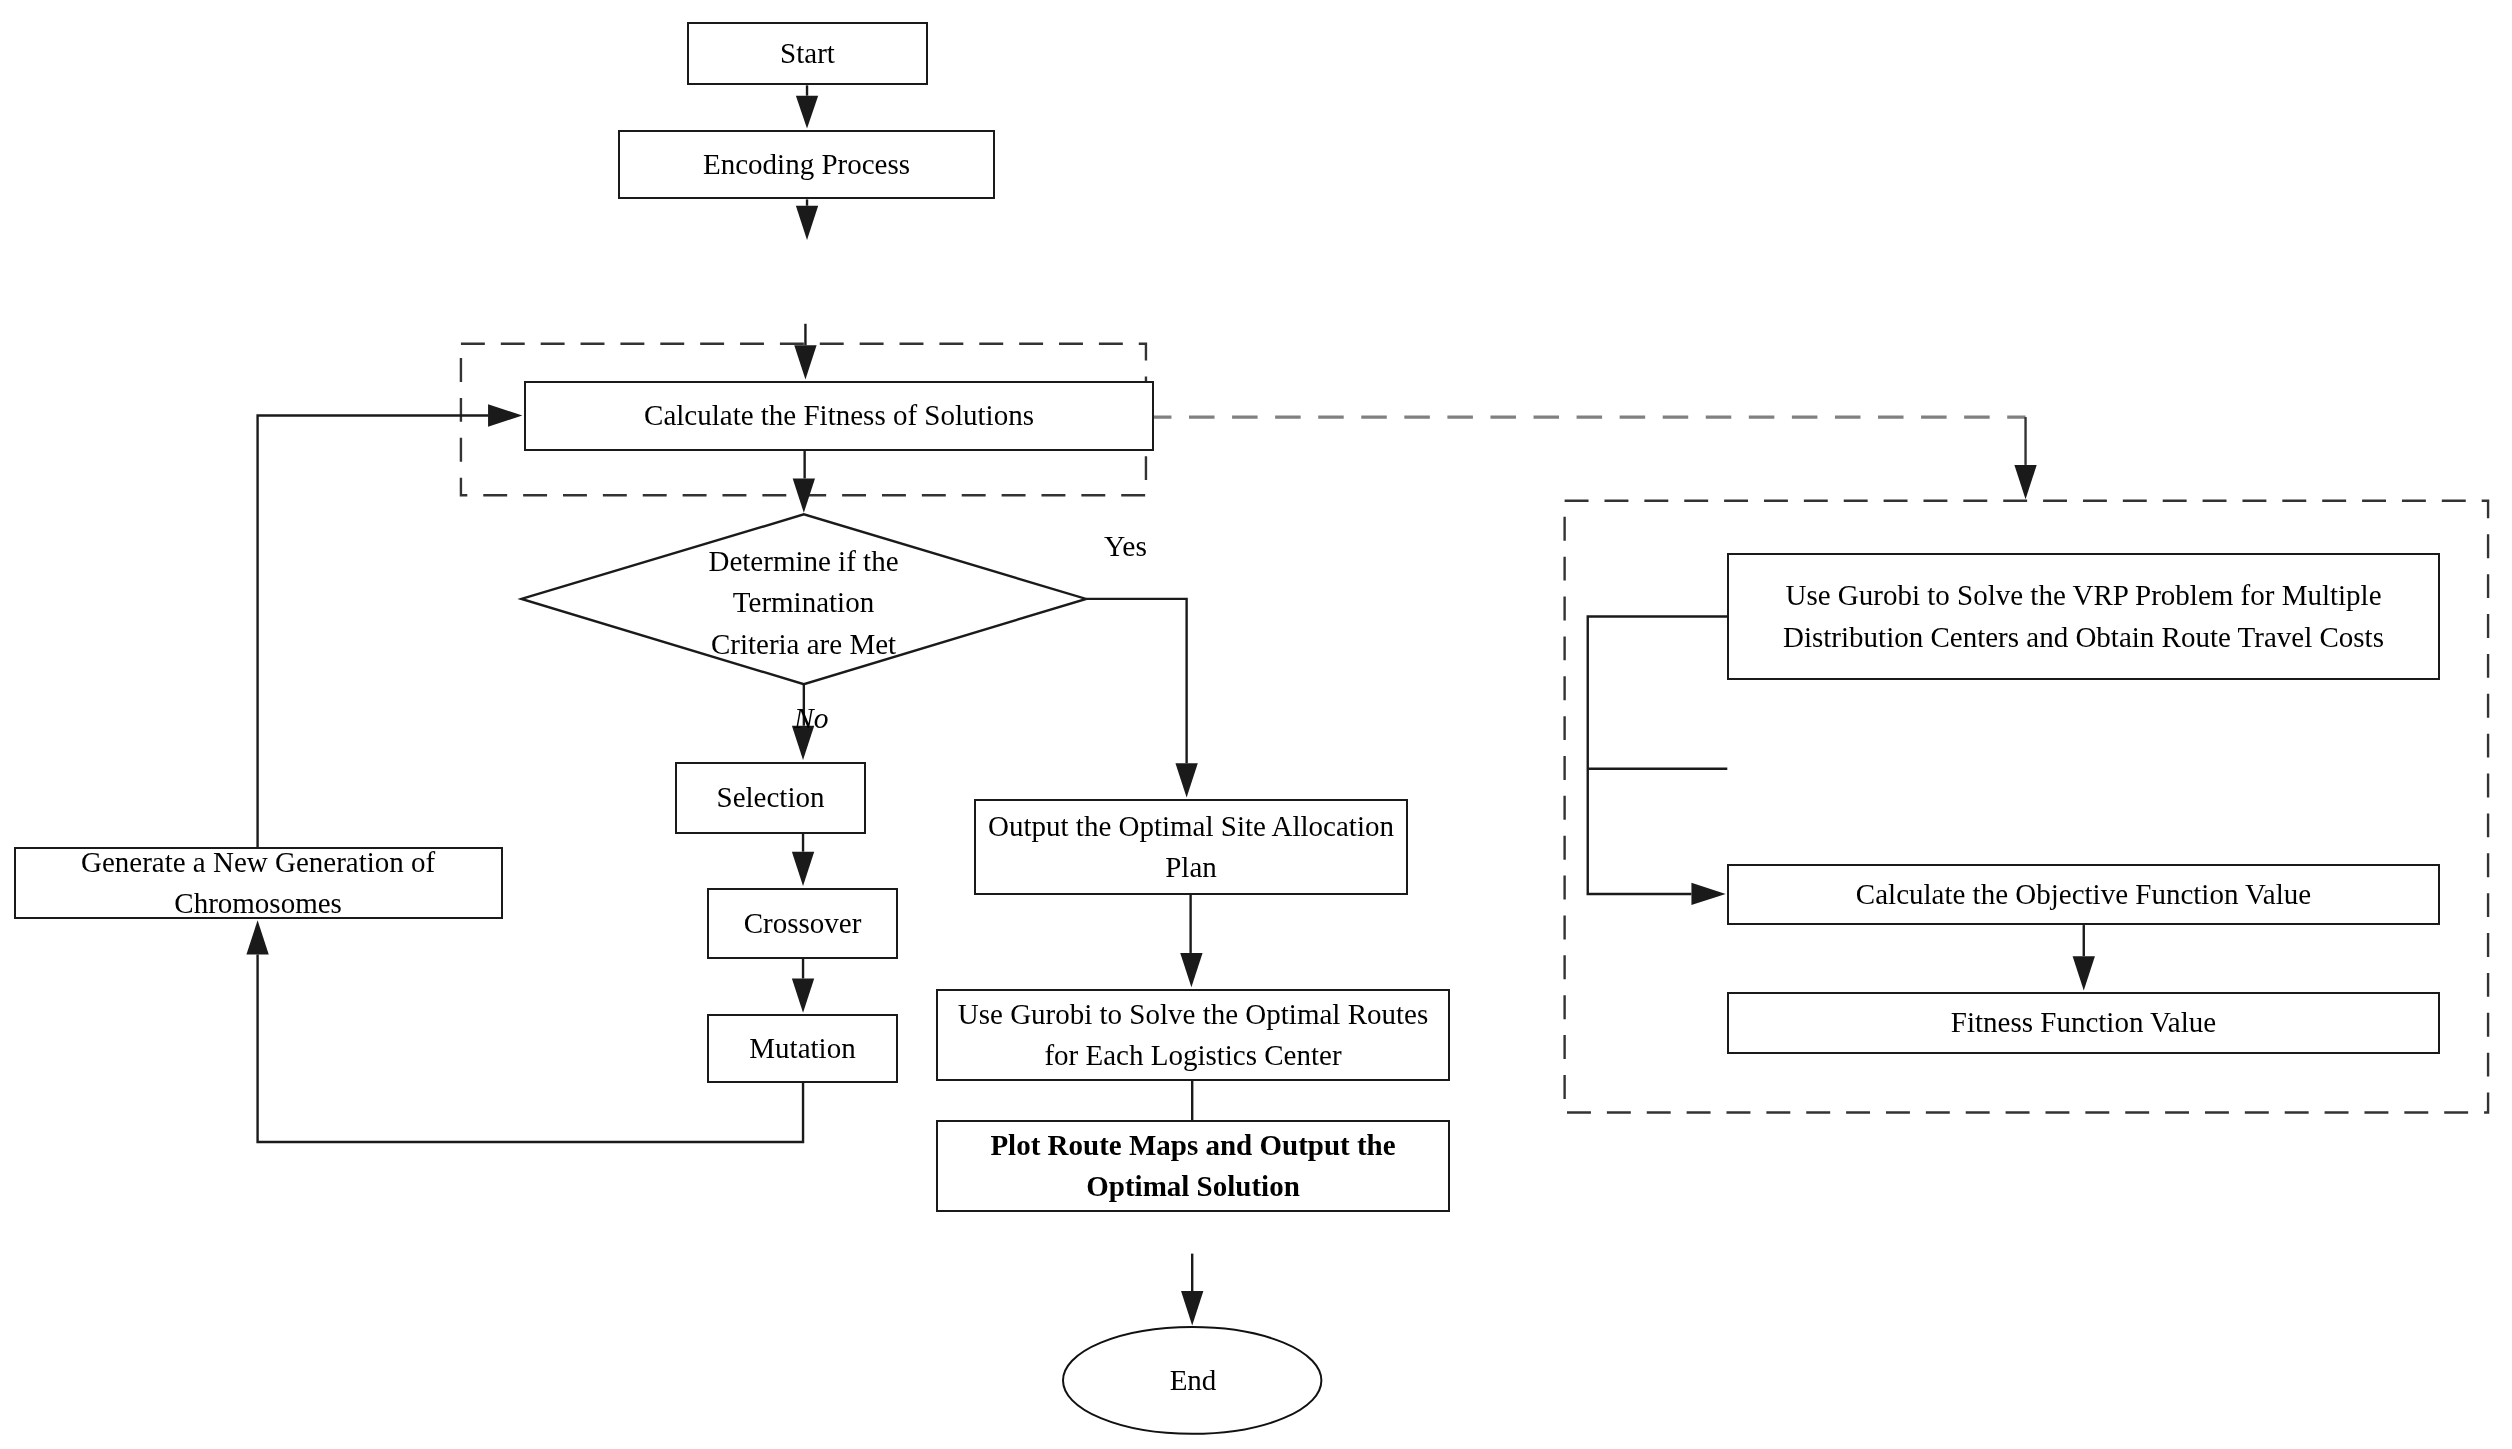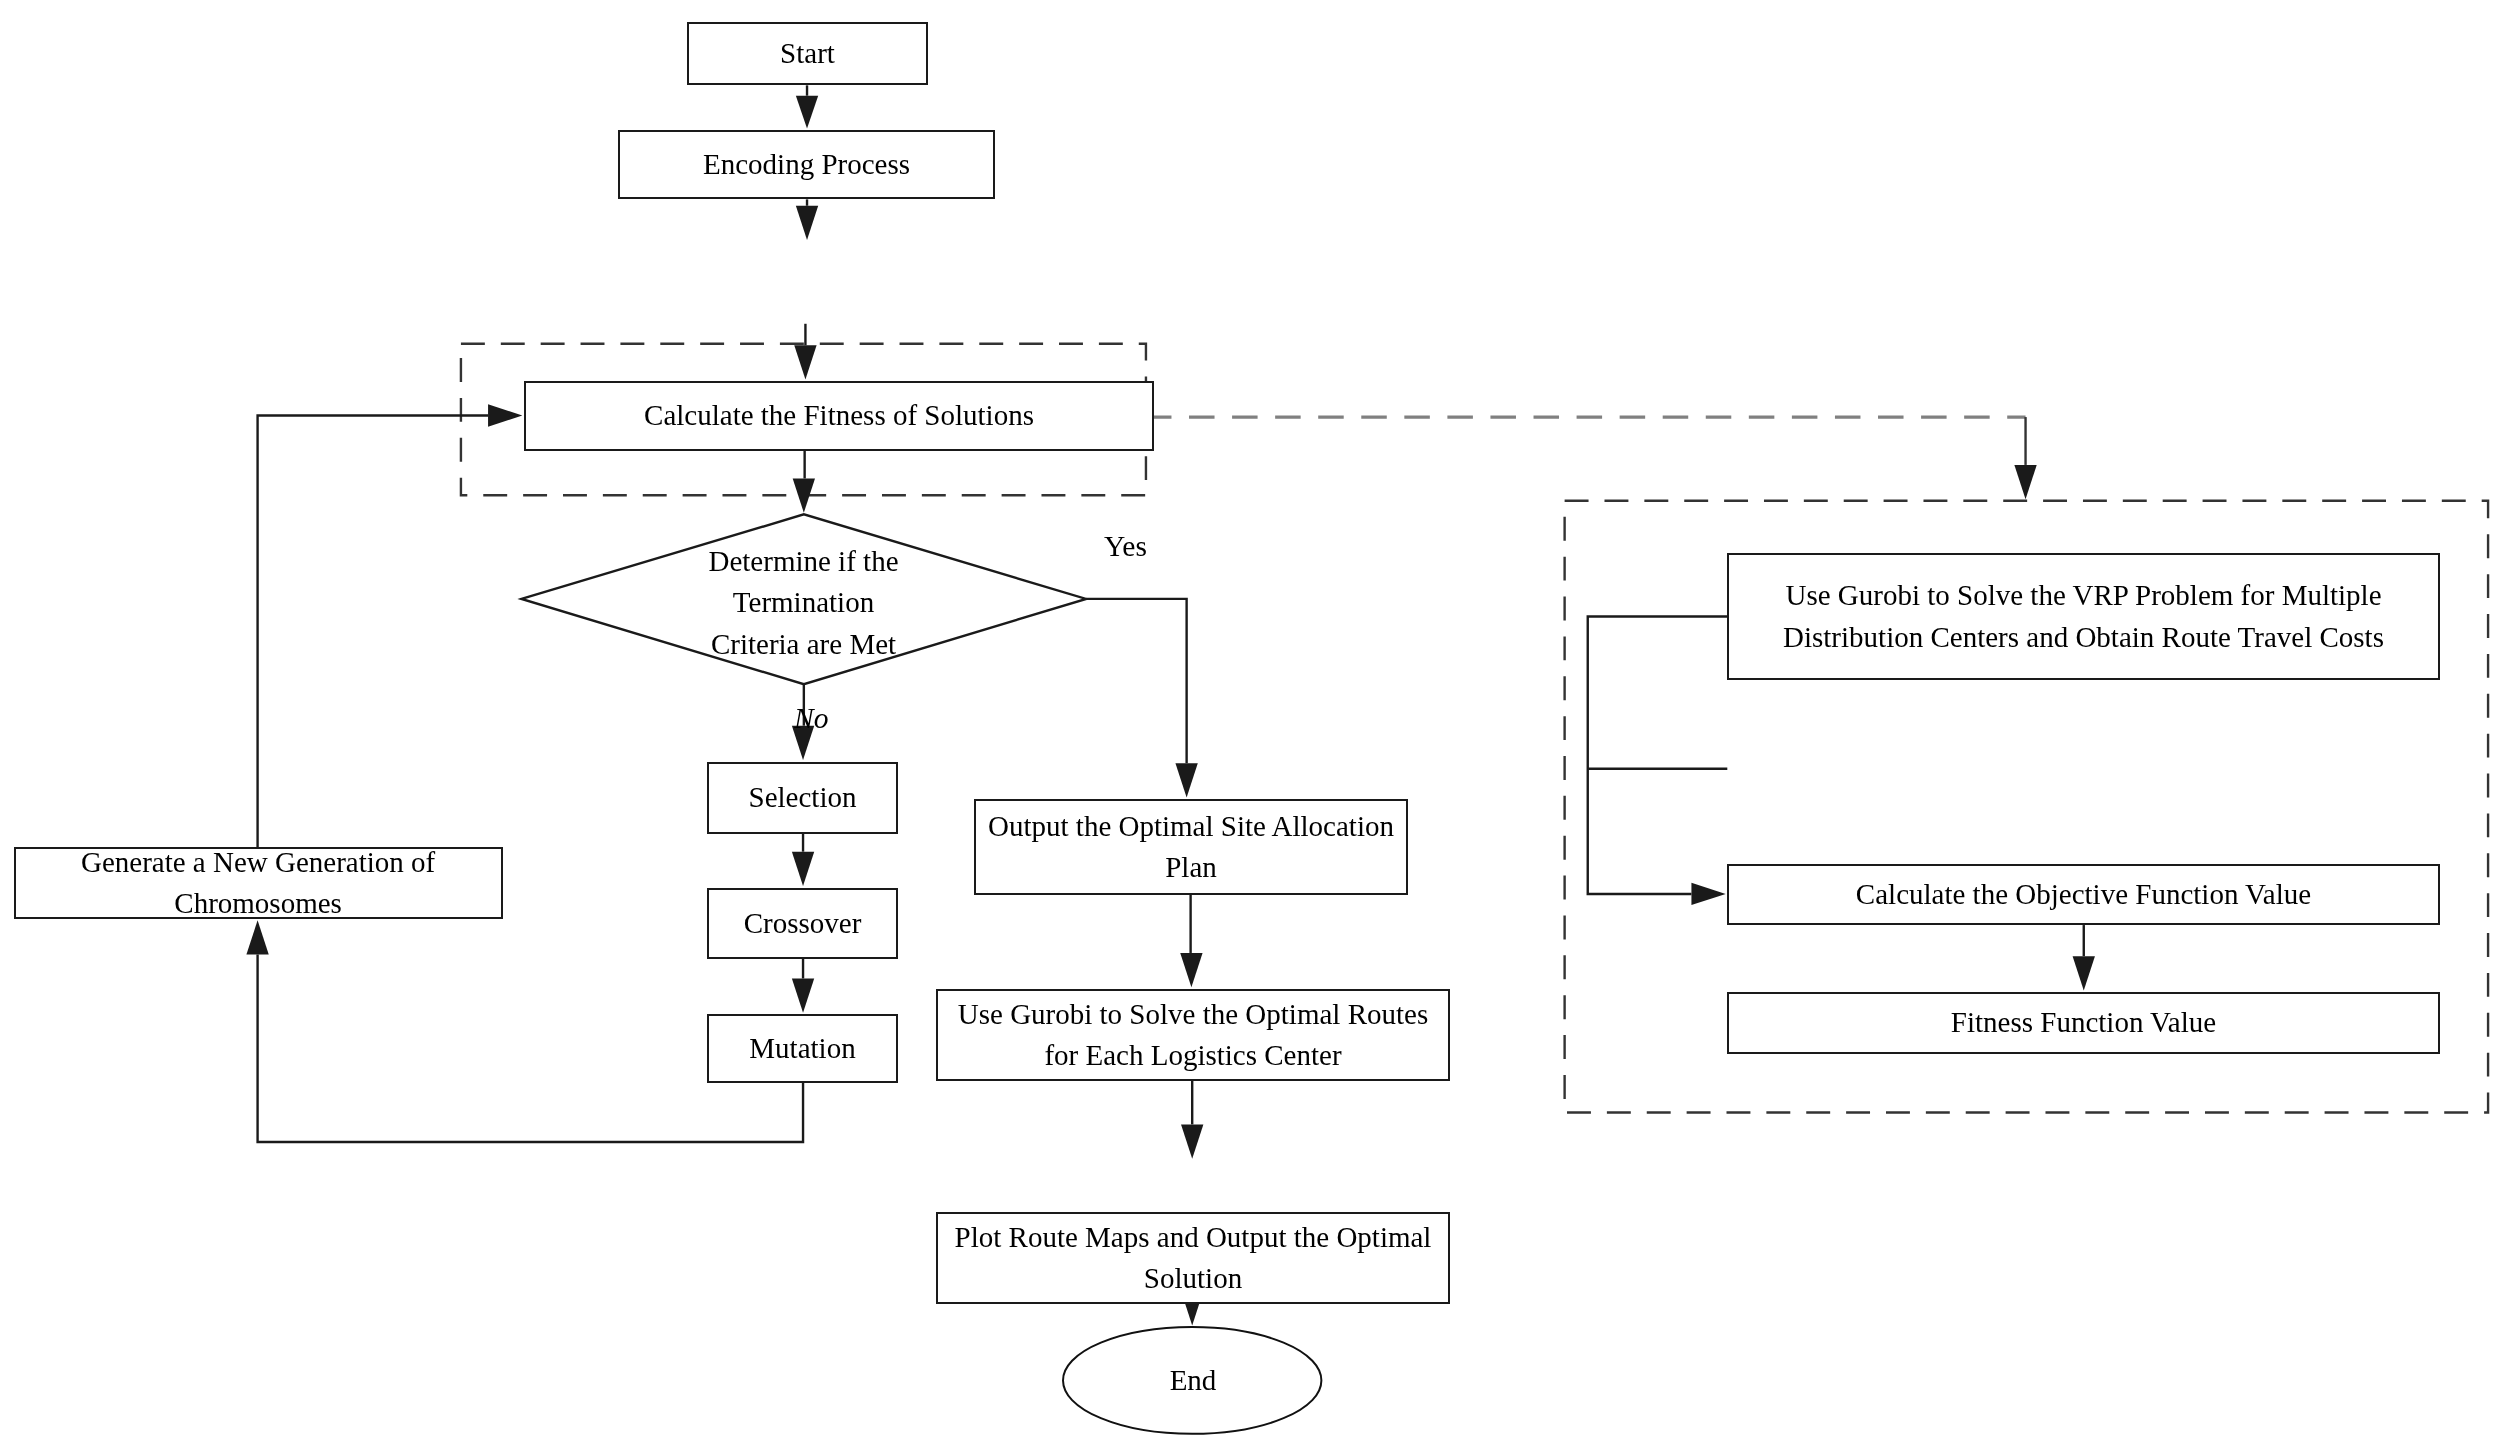--- a/index.html
+++ b/index.html
@@ -115,33 +115,33 @@
 
   <div class="node" style="left:618px; top:130px; width:377px; height:69px;">Encoding Process</div>
 
 
   <div class="node" style="left:524px; top:381px; width:630px; height:70px;">Calculate the Fitness of Solutions</div>
 
   <div class="floating prelines" style="left:684px; top:529px; width:239px; height:148px;">Determine if the
 Termination
 Criteria are Met</div>
 
-  <div class="node" style="left:707px; top:762px; width:191px; height:72px;">Selection</div>
+  <div class="node" style="left:675px; top:762px; width:191px; height:72px;">Selection</div>
 
   <div class="node" style="left:707px; top:888px; width:191px; height:71px;">Crossover</div>
 
   <div class="node" style="left:707px; top:1014px; width:191px; height:69px;">Mutation</div>
 
   <div class="node" style="left:13.6px; top:847px; width:489px; height:72px;">Generate a New Generation of Chromosomes</div>
 
   <div class="node" style="left:974px; top:799px; width:434px; height:96px;">Output the Optimal Site Allocation Plan</div>
 
   <div class="node" style="left:936px; top:989px; width:514px; height:92px;">Use Gurobi to Solve the Optimal Routes for Each Logistics Center</div>
 
-  <div class="node" style="left:936px; top:1212px; width:514px; height:92px;">Plot Route Maps and Output the Optimal Solution</div>
+  <div class="node" style="left:936px; top:1120px; width:514px; height:92px;font-weight:bold;">Plot Route Maps and Output the Optimal Solution</div>
 
   <div class="floating" style="left:1129px; top:1356px; width:128px; height:49px;">End</div>
 
   <div class="node rightcol" style="left:1727px; top:553px; width:713px; height:127px;">Use Gurobi to Solve the VRP Problem for Multiple Distribution Centers and Obtain Route Travel Costs</div>
 
 
   <div class="node rightcol" style="left:1727px; top:864px; width:713px; height:61px;">Calculate the Objective Function Value</div>
 
   <div class="node rightcol" style="left:1727px; top:992px; width:713px; height:62px;">Fitness Function Value</div>
 

